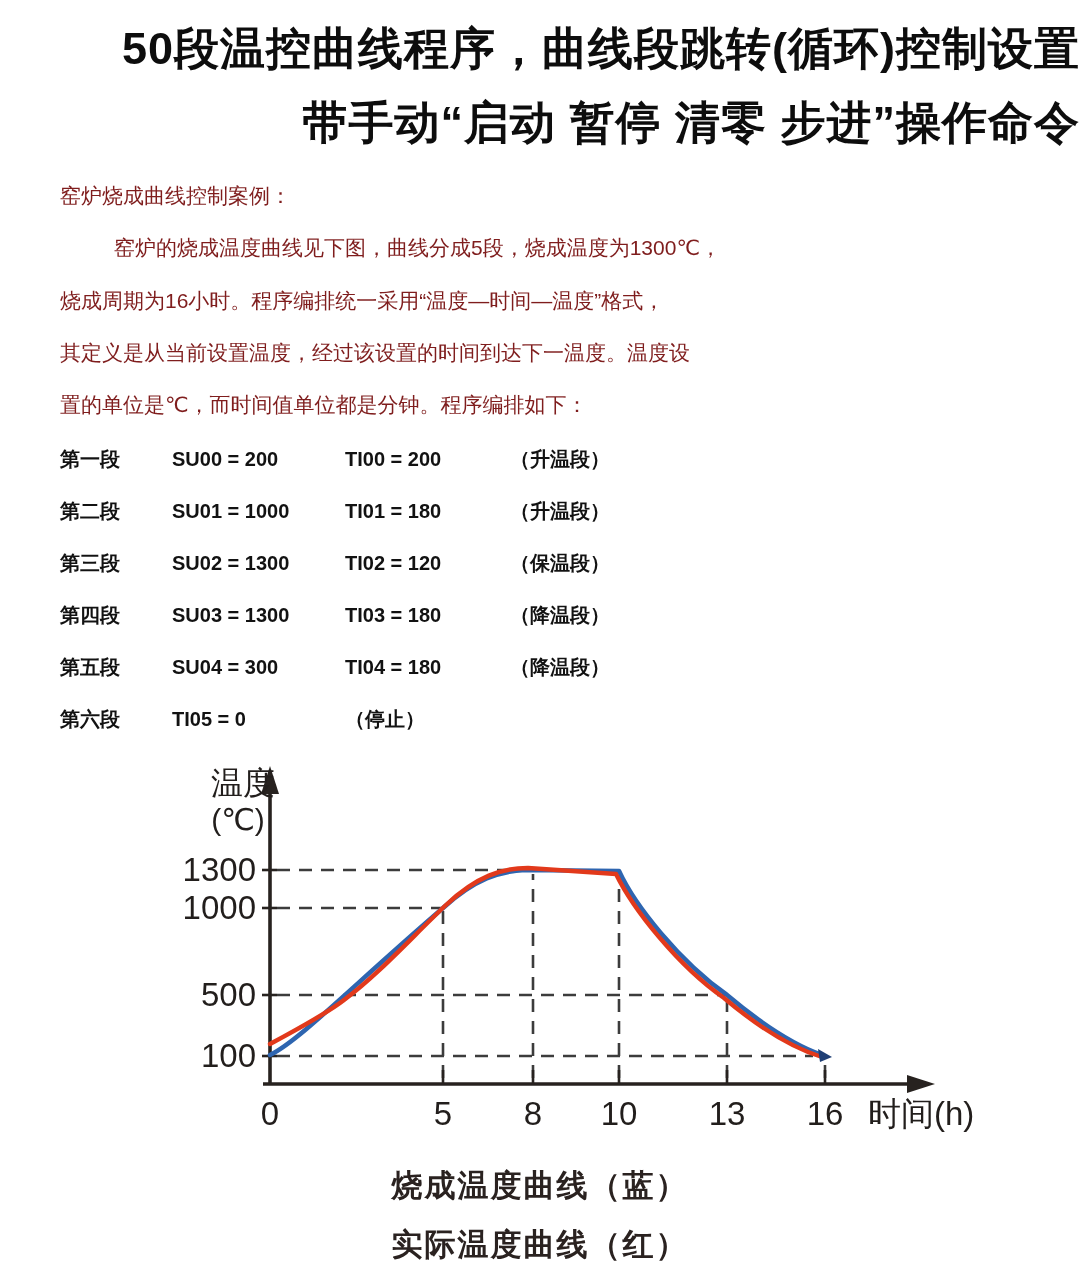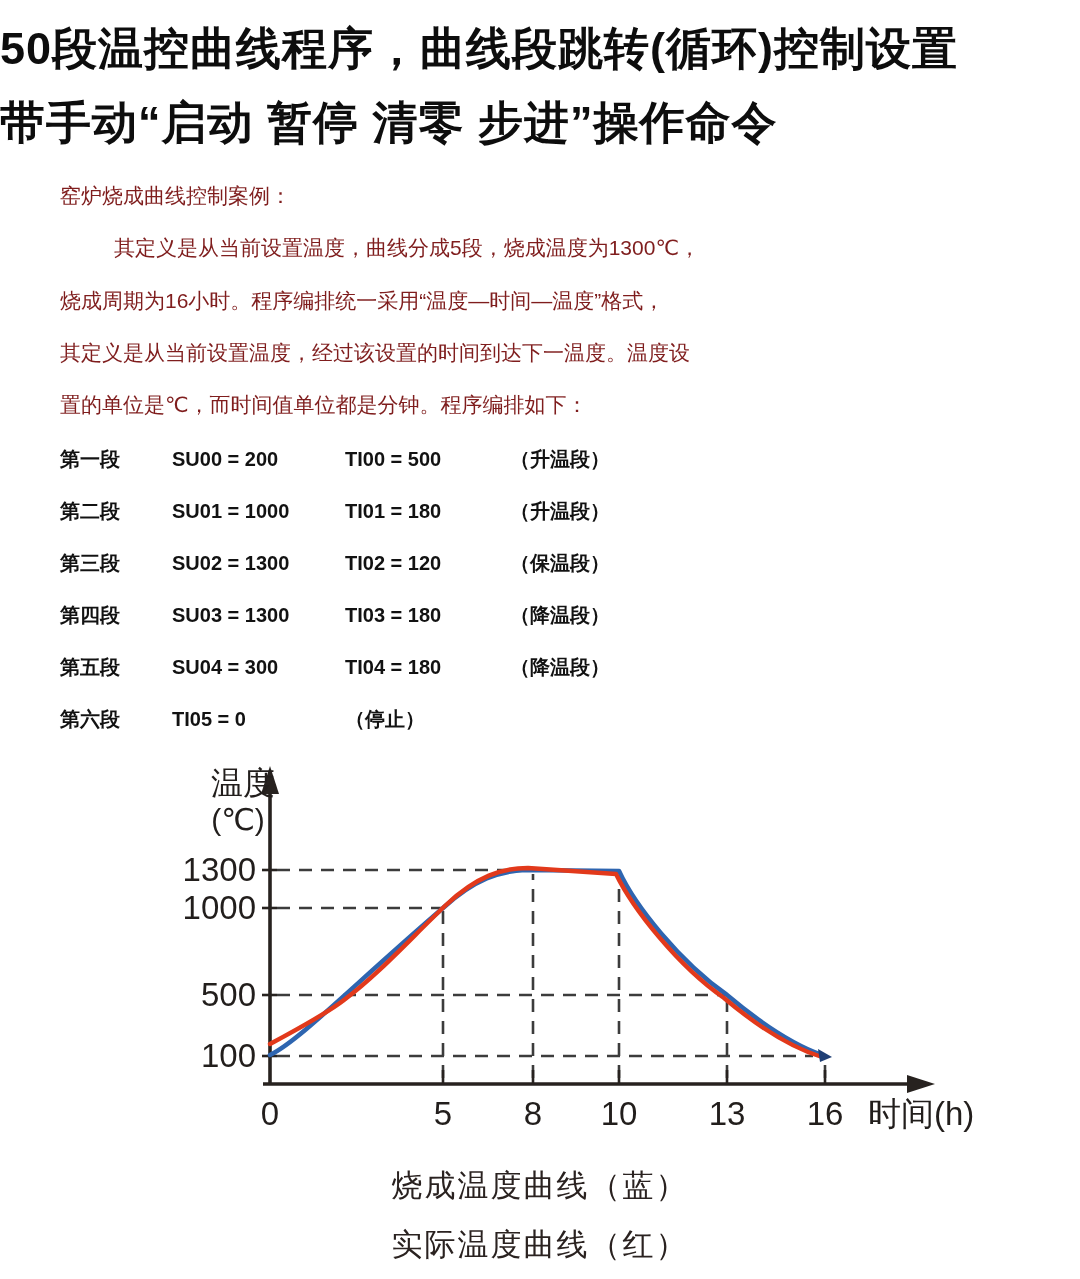--- a/index.html
+++ b/index.html
@@ -5,21 +5,21 @@
   html, body { margin: 0; padding: 0; background: #ffffff; }
   body {
     width: 1080px; height: 1279px;
     font-family: "Liberation Sans", "DejaVu Sans", sans-serif;
     color: #141414;
   }
   .page { position: relative; width: 1080px; height: 1279px; background: #fff; overflow: hidden; }
 
   .title-block {
     position: absolute; top: 12px; left: 0; width: 1080px;
-    text-align: left; font-size: 45px; font-weight: 700;
+    text-align: right; font-size: 45px; font-weight: 700;
     line-height: 74px; color: #0d0d0d; letter-spacing: 1px;
   }
 
   .body-block {
     position: absolute; top: 170px; left: 60px; width: 970px;
     font-size: 21px; font-weight: 400; line-height: 52.3px;
     color: #7f1d1d; white-space: nowrap;
   }
   .para-line.indent { text-indent: 54px; }
 
@@ -31,47 +31,47 @@
     display: grid; grid-template-columns: 112px 173px 165px auto;
     height: 52px; line-height: 52px; white-space: nowrap;
   }
 
   .chart-wrap { position: absolute; left: 150px; top: 748px; width: 880px; height: 392px; }
   .chart-wrap svg { display: block; }
   .axis-text { fill: #221e1c; font-family: "Liberation Sans", "DejaVu Sans", sans-serif; }
 
   .legend-block {
     position: absolute; top: 1156px; left: 0; width: 1080px;
-    text-align: center; font-size: 31px; font-weight: 400;
+    text-align: center; font-size: 31px; font-weight: 700;
     line-height: 59px; color: #2a2220; letter-spacing: 2px;
   }
 </style>
 </head>
 <body>
 
 <div class="page">
 
   <div class="title-block">
     <div>50段温控曲线程序，曲线段跳转(循环)控制设置</div>
     <div>带手动“启动 暂停 清零 步进”操作命令</div>
   </div>
 
   <div class="body-block">
     <div class="para-line">窑炉烧成曲线控制案例：</div>
-    <div class="para-line indent">其定义是从当前设置温度，曲线分成5段，烧成温度为1300℃，</div>
+    <div class="para-line indent">窑炉的烧成温度曲线见下图，曲线分成5段，烧成温度为1300℃，</div>
     <div class="para-line">烧成周期为16小时。程序编排统一采用“温度—时间—温度”格式，</div>
     <div class="para-line">其定义是从当前设置温度，经过该设置的时间到达下一温度。温度设</div>
     <div class="para-line">置的单位是℃，而时间值单位都是分钟。程序编排如下：</div>
   </div>
 
   <div class="segments-block">
     <div class="seg-row">
       <span>第一段</span>
       <span>SU00 = 200</span>
-      <span>TI00 = 500</span>
+      <span>TI00 = 200</span>
       <span>（升温段）</span>
     </div>
     <div class="seg-row">
       <span>第二段</span>
       <span>SU01 = 1000</span>
       <span>TI01 = 180</span>
       <span>（升温段）</span>
     </div>
     <div class="seg-row">
       <span>第三段</span>

